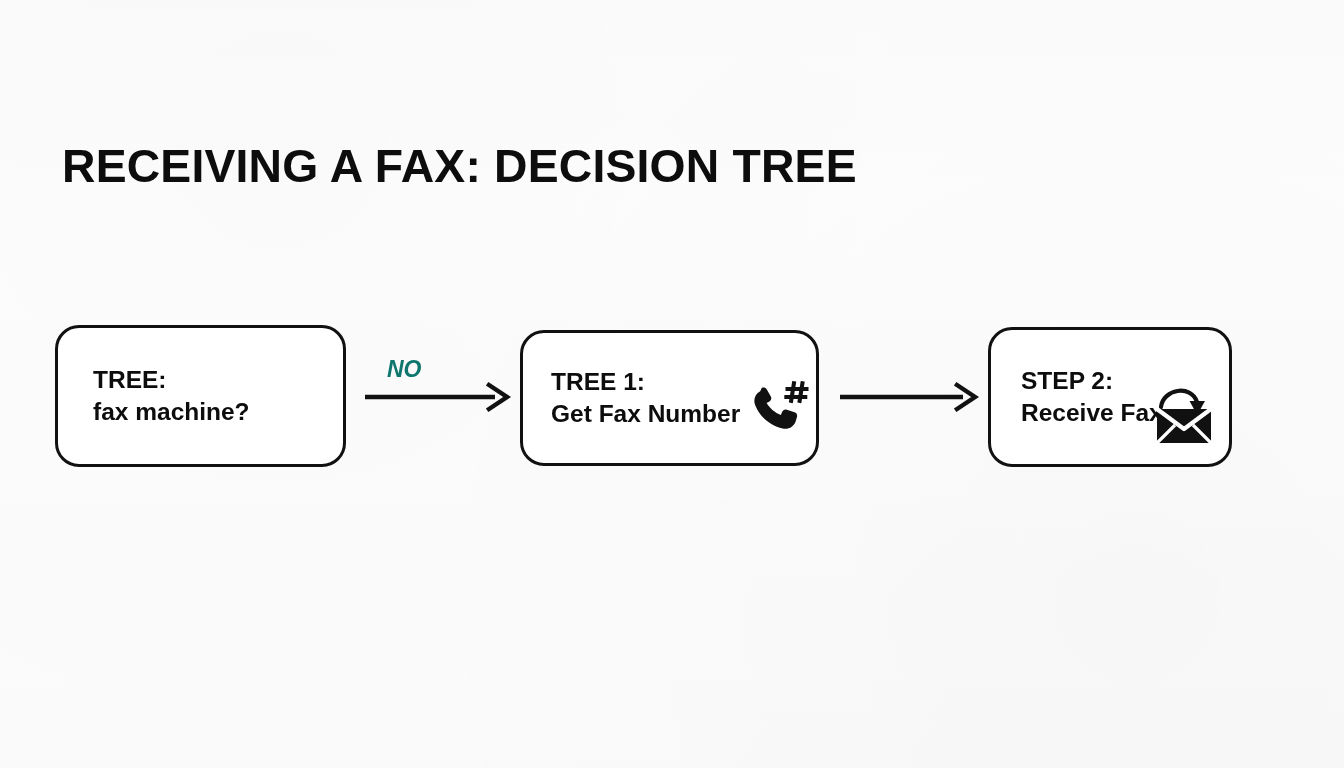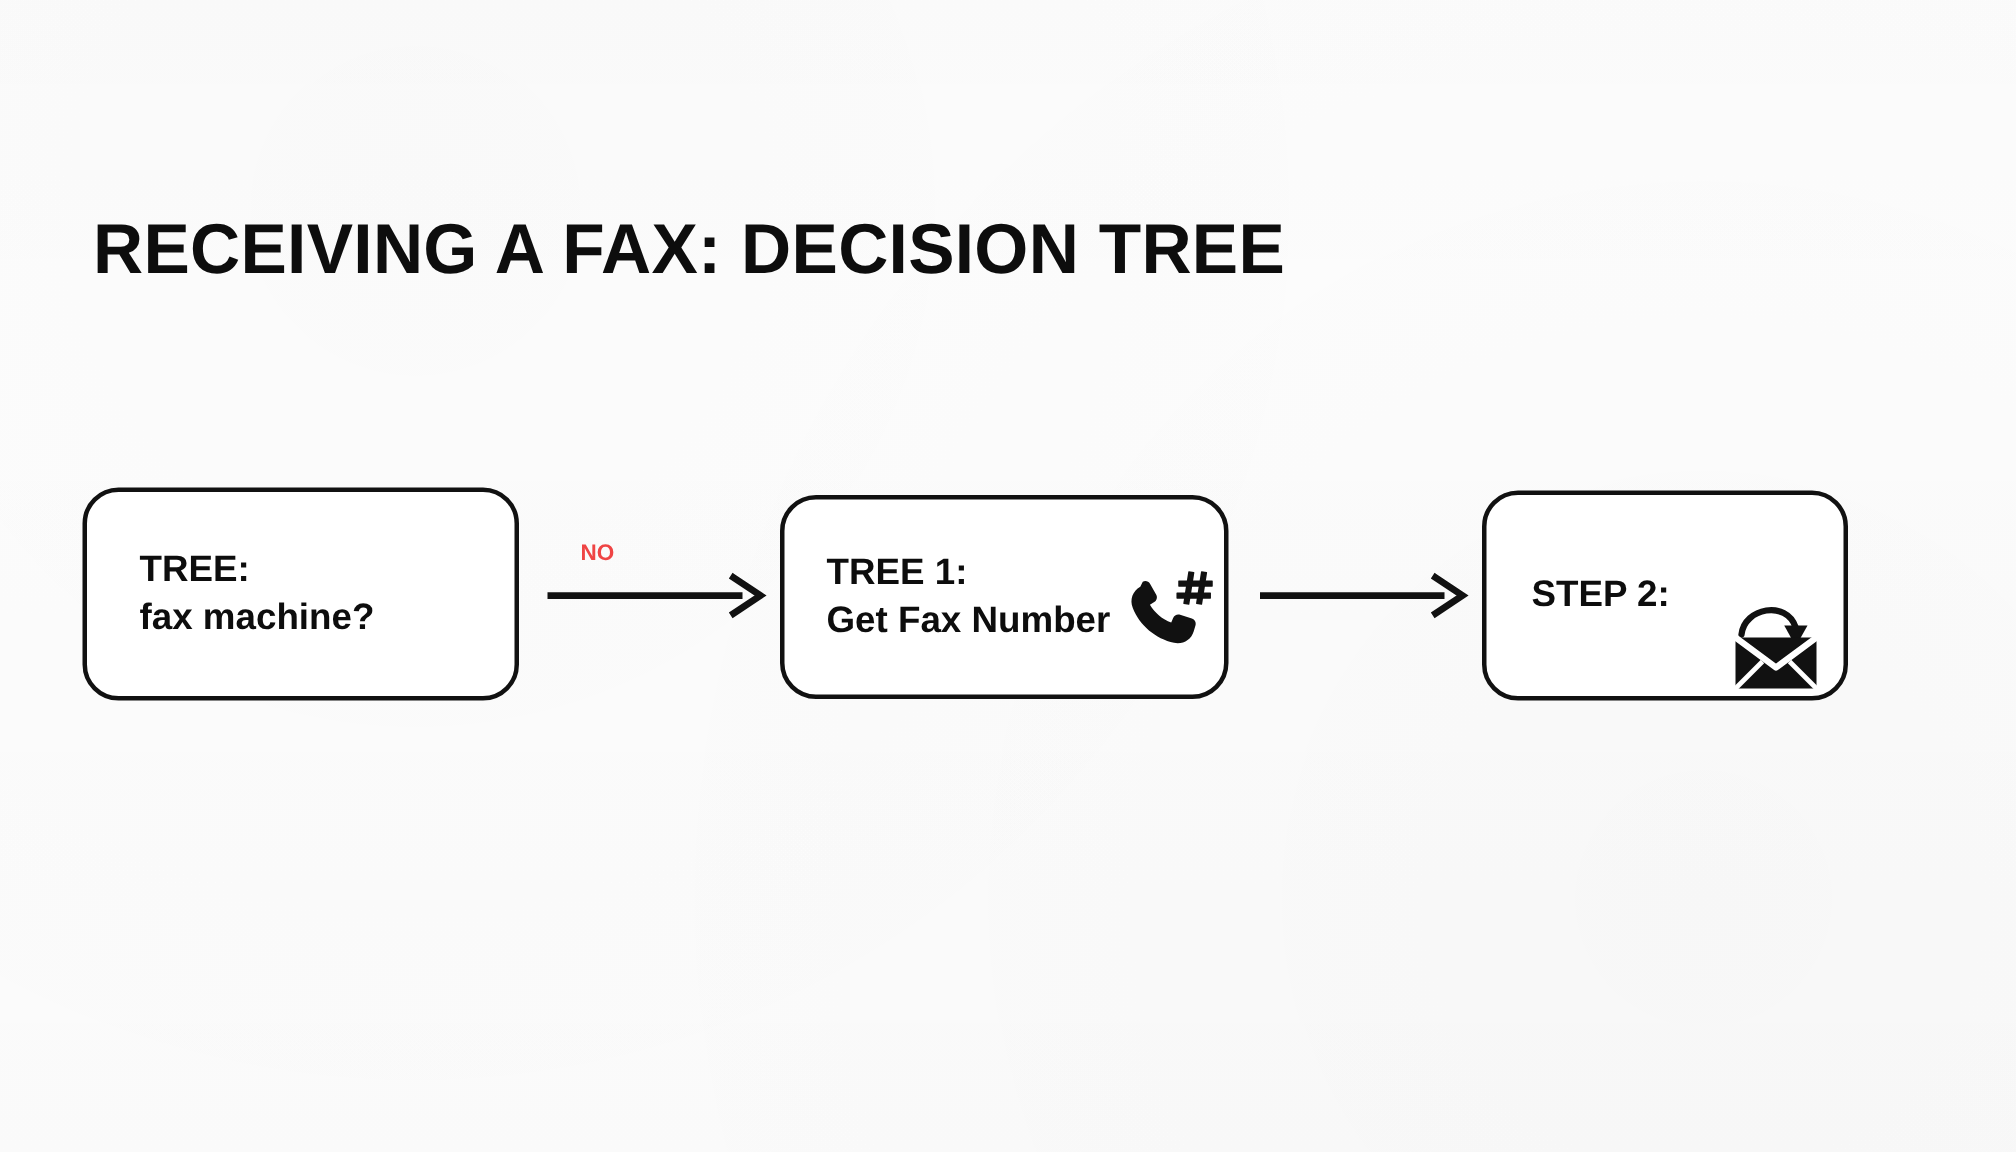--- a/index.html
+++ b/index.html
@@ -130,25 +130,26 @@
   }
   #arrow-2 {
     left: 838px;
     top: 380px;
     width: 143px;
     height: 34px;
   }
 
   .edge-label {
     position: absolute;
-    font-size: 15px;
+    font-size: 23px;
     line-height: 26px;
     font-weight: 700;
-    color: #ef4444;
+    color: #0f766e;
     white-space: nowrap;
+    font-style: italic;
   }
   #label-no {
     left: 387px;
     top: 356px;
   }
 </style>
 </head>
 <body>
 
 <div class="canvas">
@@ -205,20 +206,21 @@
   </div>
 
   <svg class="arrow" id="arrow-2" viewBox="0 0 143 34">
     <line x1="2" y1="17" x2="125" y2="17" stroke="#111111" stroke-width="4.5" stroke-linecap="butt"></line>
     <polyline points="119,5 137,17 119,29" fill="none" stroke="#111111" stroke-width="4.5" stroke-linecap="square" stroke-linejoin="miter"></polyline>
   </svg>
 
   <div class="node" id="node-step2">
     <div class="node-inner">
       <div class="node-line">STEP 2:</div>
+      <div class="node-line">Receive Fax</div>
 
       <svg class="node-icon" id="icon-envelope-wrap" viewBox="0 0 70 66">
 
         <path d="M12 26 C 14 8, 42 3, 48 21" fill="none" stroke="#111111" stroke-width="4.2" stroke-linecap="round"></path>
         <polygon points="40.5,20 56,20 48.2,34" fill="#111111"></polygon>
 
         <rect x="8" y="28" width="54" height="34" rx="1.5" fill="#111111"></rect>
 
         <polyline points="8,28 35,48 62,28" fill="none" stroke="#ffffff" stroke-width="4.2" stroke-linejoin="round"></polyline>
         <polyline points="8,62 26,44" fill="none" stroke="#ffffff" stroke-width="3.2"></polyline>

